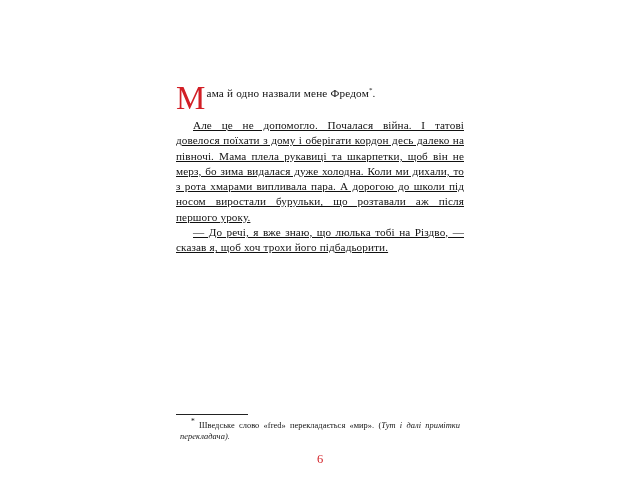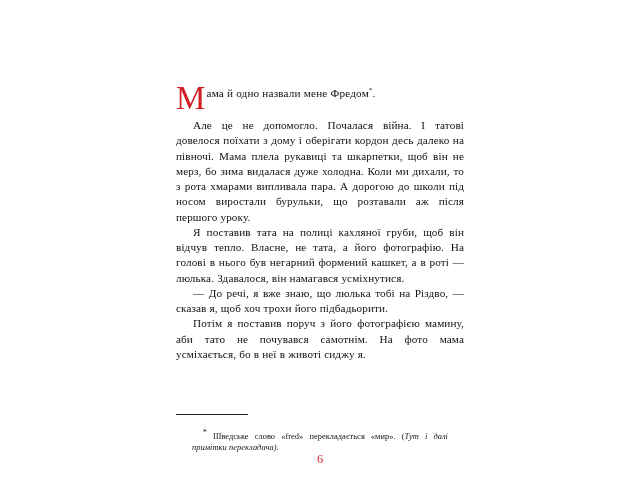--- a/index.html
+++ b/index.html
@@ -51,20 +51,21 @@
 
   .fn-marker {
     font-size: 7px;
     vertical-align: super;
     line-height: 0;
   }
 
   .body-flow {
     margin: 0;
     padding-top: 17px;
+    text-decoration: underline;
   }
 
   .body-para {
     margin: 0;
     text-align: justify;
     text-justify: inter-word;
     font-size: 11.2px;
     line-height: 15.25px;
     text-indent: 17px;
     letter-spacing: 0.1px;
@@ -81,21 +82,21 @@
   }
 
   .footnote-rule {
     width: 72px;
     height: 0;
     border-top: 1px solid #222222;
     margin: 0 0 5px 0;
   }
 
   .footnote-text {
-    margin: 16px;
+    margin: 4px;
     font-size: 8.4px;
     line-height: 11.4px;
     text-align: justify;
     text-indent: 11px;
     letter-spacing: 0.05px;
   }
 
   .footnote-text .fn-star {
     font-size: 7.5px;
     vertical-align: super;
@@ -122,23 +123,21 @@
 <body>
 
 <div class="page">
 
   <div class="text-block">
 
     <p class="opening-para"><span class="dropcap">М</span><span>ама й одно назвали мене Фредом</span><span class="fn-marker">*</span>.</p>
 
     <div class="body-flow">
       <p class="body-para">Але це не допомогло. Почалася війна. І татові довелося поїхати з дому і оберігати кордон десь далеко на півночі. Мама плела рукавиці та шкарпетки, щоб він не мерз, бо зима видалася дуже холодна. Коли ми дихали, то з рота хмарами випливала пара. А дорогою до школи під носом виростали бурульки, що розтавали аж після першого уроку.</p>
-      <p class="body-para">Я поставив тата на полиці кахляної груби, щоб він відчув тепло. Власне, не тата, а його фотографію. На голові в нього був негарний формений кашкет, а в роті — люлька. Здавалося, він намагався усміхнутися.</p>
       <p class="body-para">— До речі, я вже знаю, що люлька тобі на Різдво, — сказав я, щоб хоч трохи його підбадьорити.</p>
-      <p class="body-para">Потім я поставив поруч з його фотографією мамину, аби тато не почувався самотнім. На фото мама усміхається, бо в неї в животі сиджу я.</p>
     </div>
 
   </div>
 
   <div class="footnote-area">
     <div class="footnote-rule"></div>
     <p class="footnote-text"><span class="fn-star">*</span><span> Шведське слово «fred» перекладається «мир». (</span><span class="it">Тут і далі примітки перекладача</span><span class="it">).</span></p>
   </div>
 
   <div class="folio">6</div>

